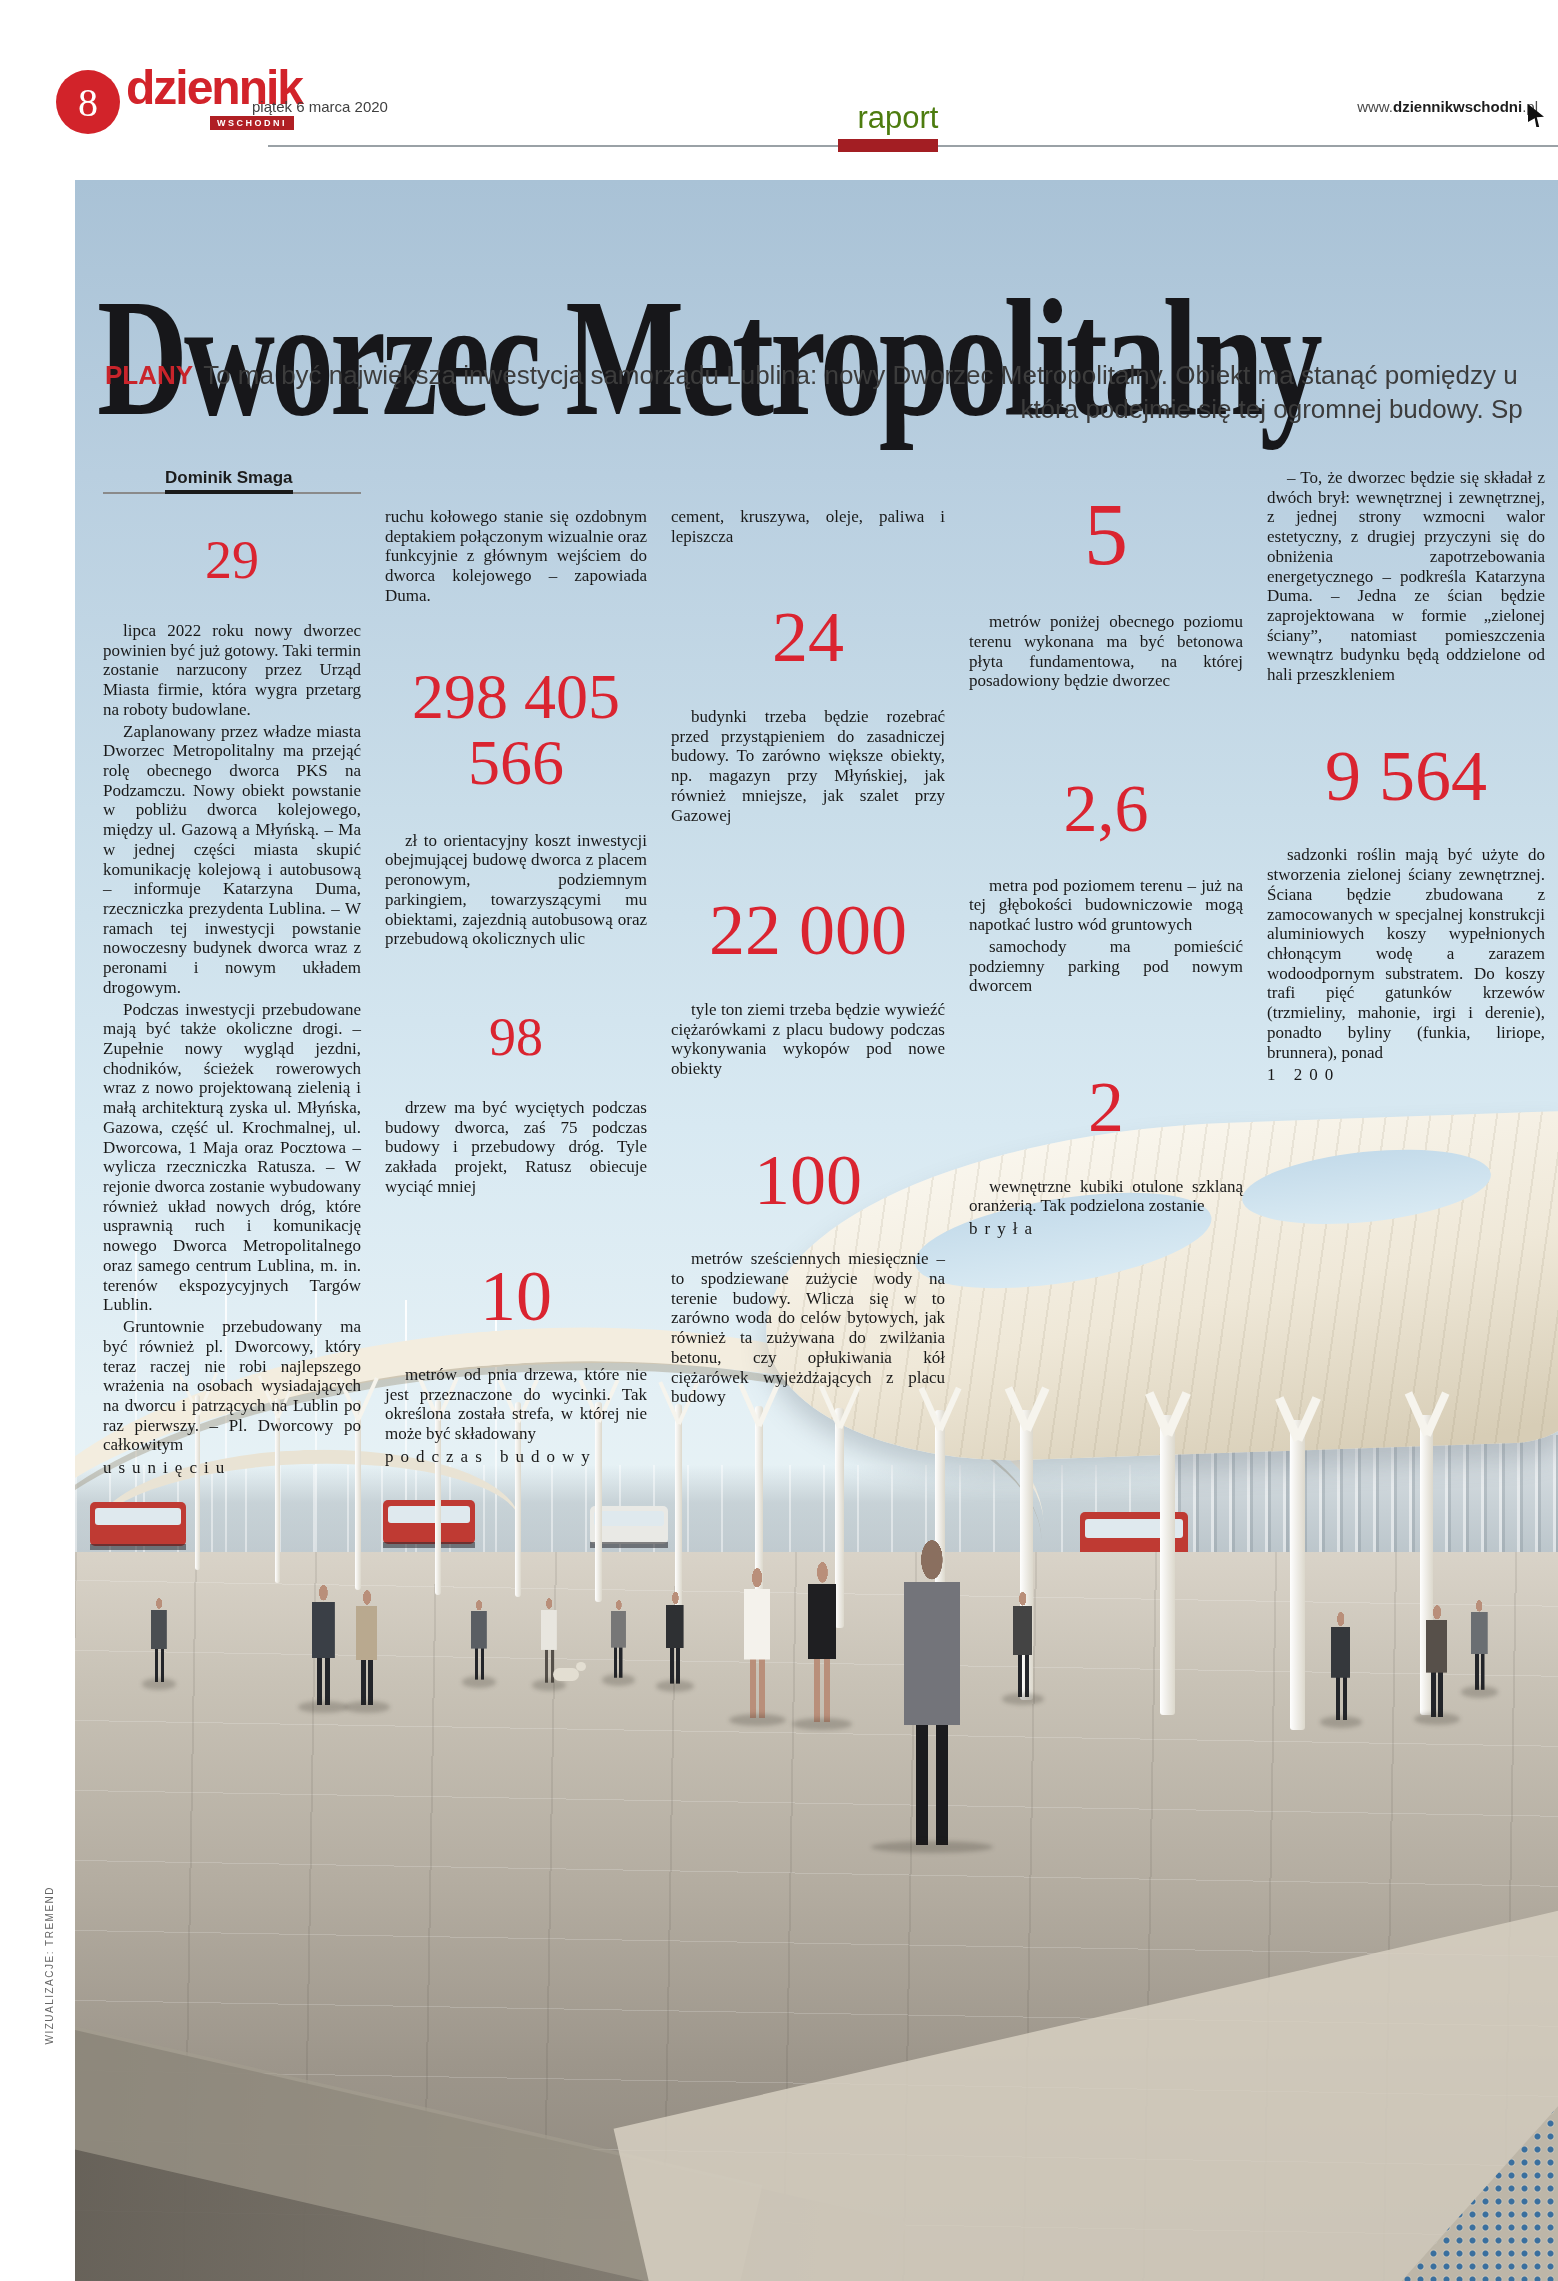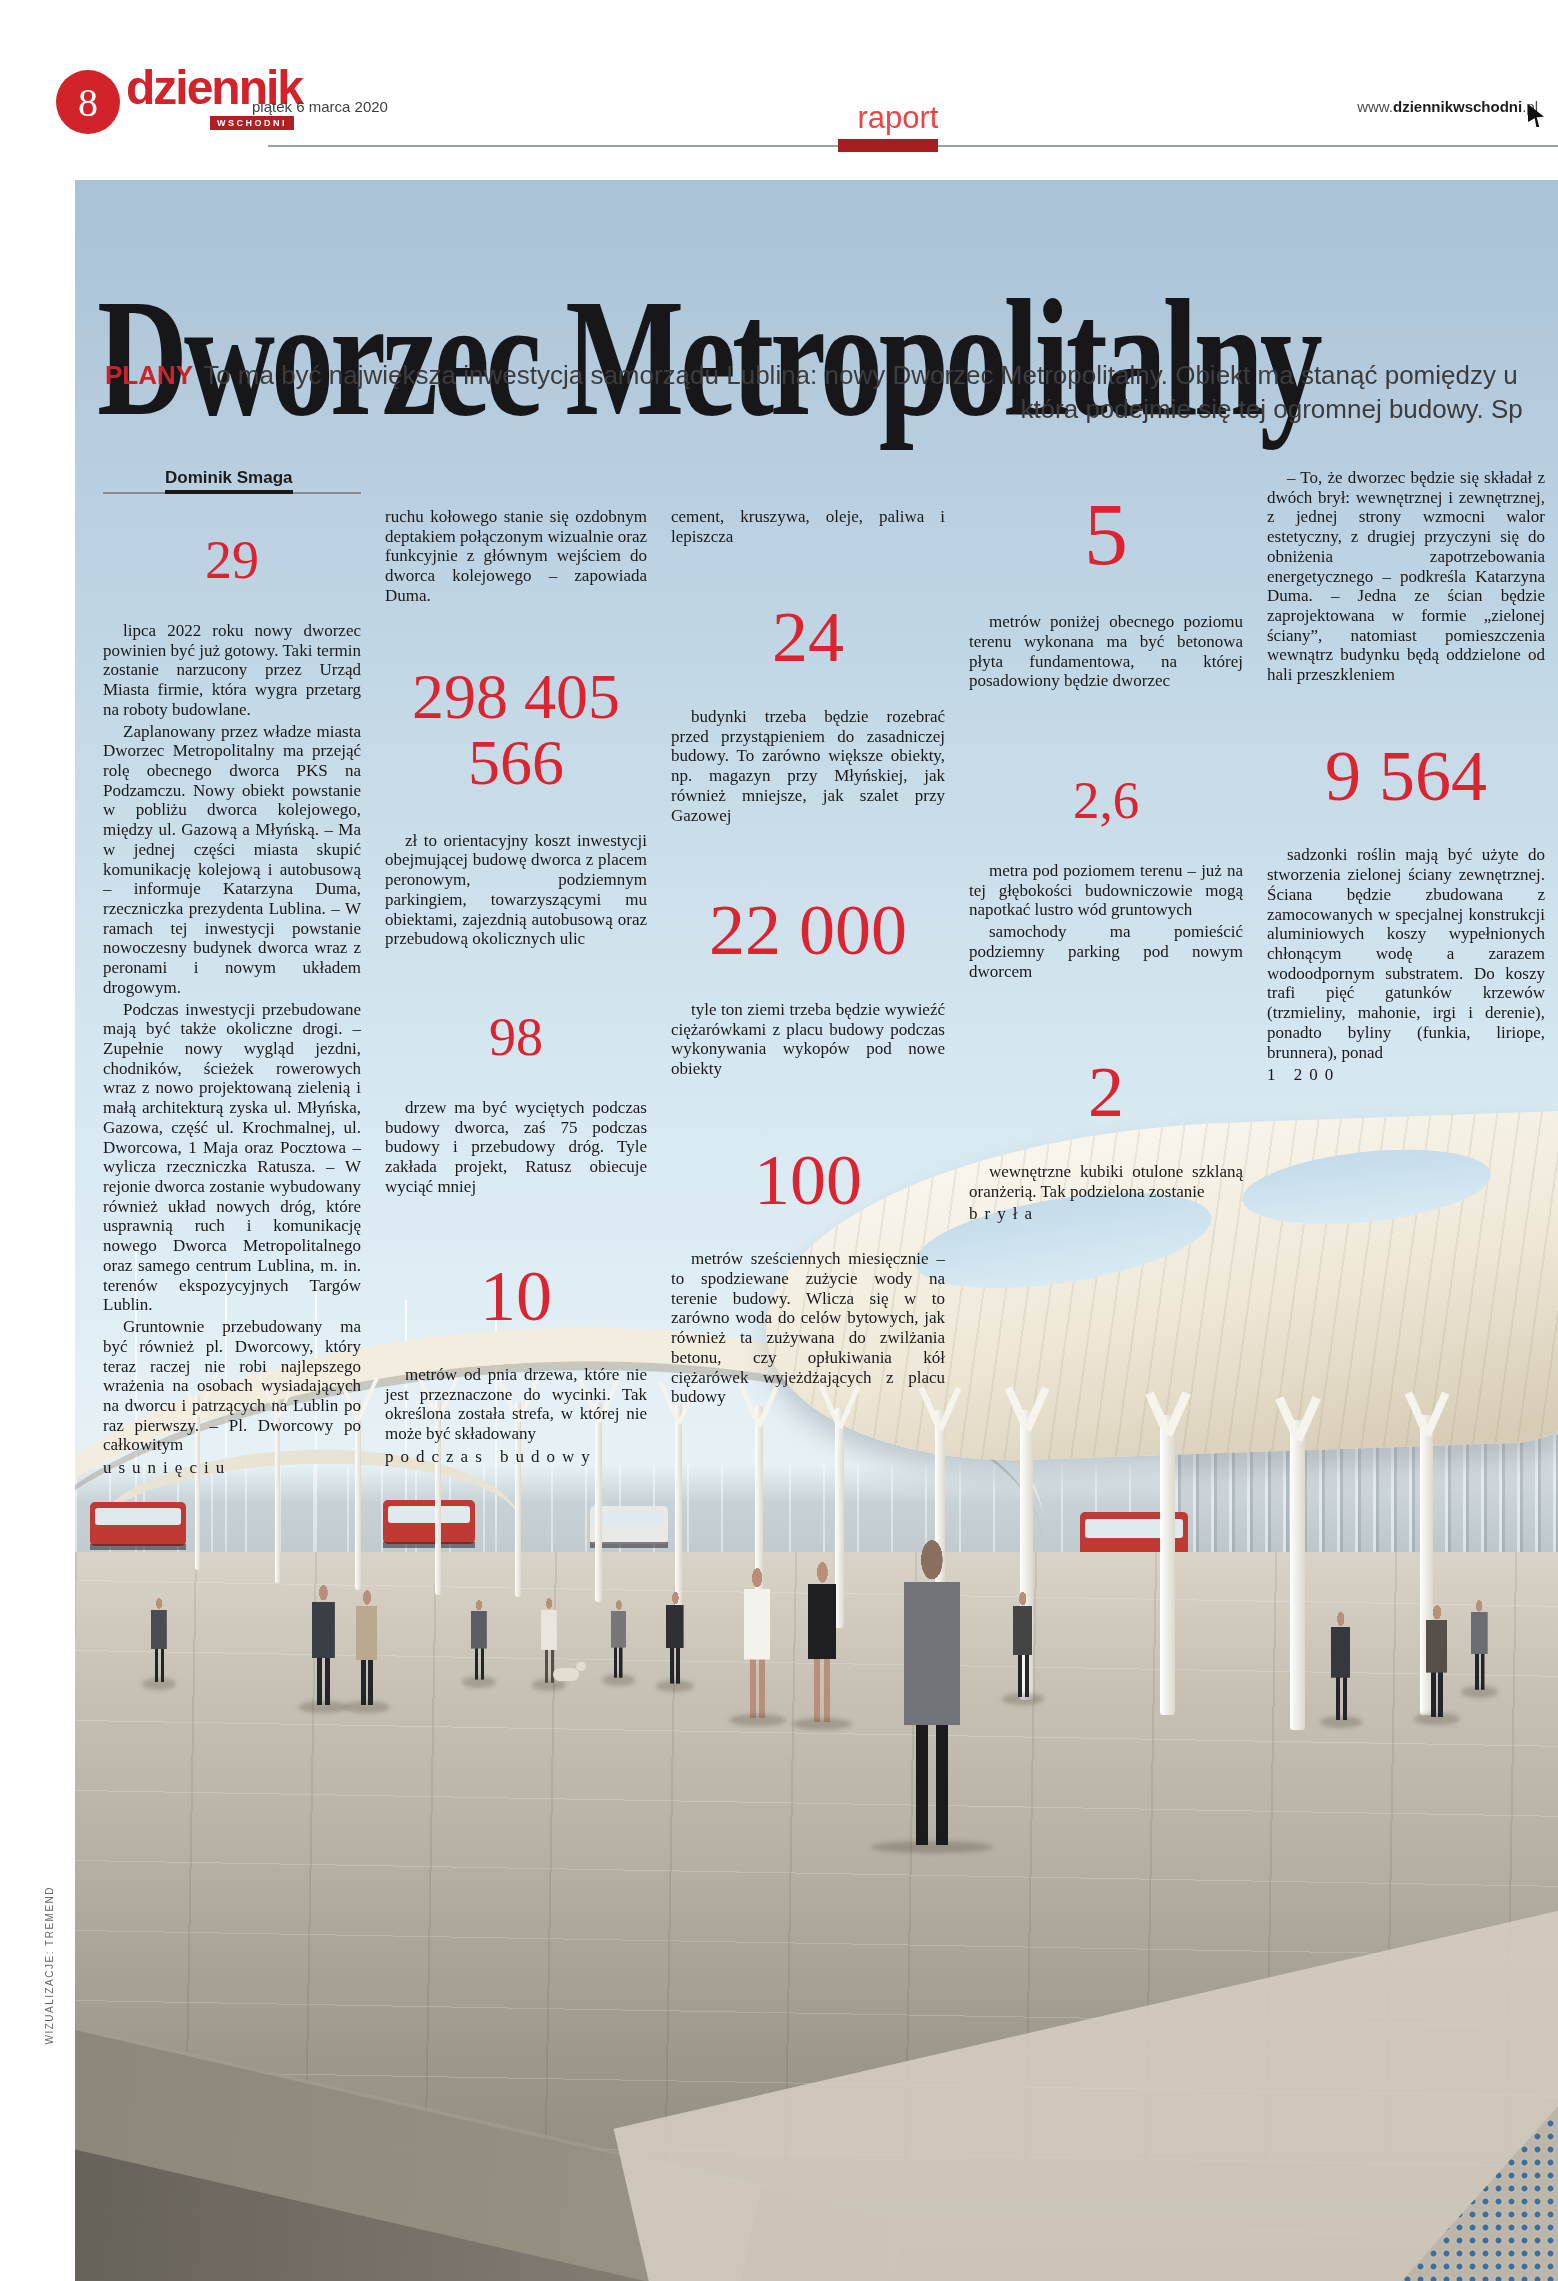--- a/index.html
+++ b/index.html
@@ -8,21 +8,21 @@
   
   .pagenum{position:absolute;left:56px;top:70px;width:64px;height:64px;border-radius:50%;
            background:#d2232a;color:#fff;display:flex;align-items:center;justify-content:center;
            font:400 40px "Liberation Serif",serif;}
   .logo{position:absolute;left:126px;top:64px;font:800 48px/1 "Liberation Sans",sans-serif;
         letter-spacing:-2px;color:#d2232a;}
   .logo-badge{position:absolute;left:210px;top:116px;background:#b01f24;color:#fff;
               font:700 9px "Liberation Sans",sans-serif;letter-spacing:2.5px;padding:2px 7px;}
   .date{position:absolute;left:252px;top:98px;font:15px "Liberation Sans",sans-serif;color:#3f3f3f;}
   .section-label{position:absolute;left:818px;top:102px;width:160px;text-align:center;
-                 font:300 31px/1 "Liberation Sans",sans-serif;color:#ef4444;}
+                 font:300 31px/1 "Liberation Sans",sans-serif;color:#4d7c0f;}
   .section-bar{position:absolute;left:838px;top:139px;width:100px;height:13px;background:#a31e23;z-index:2;}
   .head-rule{position:absolute;left:268px;top:145px;width:1290px;height:0;border-top:2px solid #9aa1a6;}
   .website{position:absolute;right:20px;top:98px;font:15px "Liberation Sans",sans-serif;color:#4a4a4a;}
   .website b{color:#1d1d1d;}
   .cursor{position:absolute;left:1528px;top:104px;width:16px;height:23px;background:#101010;z-index:30;
           clip-path:polygon(0 0,100% 55%,55% 58%,70% 100%,52% 100%,42% 62%,0 78%);}
   
   .art{position:absolute;left:75px;top:180px;width:1483px;height:2101px;overflow:hidden;
        background:linear-gradient(180deg,#a9c2d6 0%,#b9cfe0 14%,#c9dde9 30%,#d8e9f2 45%,#e4f0f5 58%,#e9f3f5 66%);}
   
@@ -38,21 +38,21 @@
   .cols{position:absolute;left:28px;top:288px;z-index:10;display:flex;gap:24px;}
   .col{display:block;}
   .c1{width:258px;}.c2{width:262px;}.c3{width:274px;}.c4{width:274px;}.c5{width:278px;}
   .byline{border-bottom:2px solid #8a8a8a;height:24px;}
   .byline-name{display:inline-block;margin-left:62px;font:700 17px "Liberation Sans",sans-serif;color:#1c1c1c;
                border-bottom:4px solid #1a1a1a;padding-bottom:2px;}
   .body{font:17px/1.16 "Liberation Serif",serif;text-align:justify;color:#191919;margin:0 0 2px 0;}
   .ind{text-indent:20px;}
   .spread{font:17px/1.3 "Liberation Serif",serif;letter-spacing:7px;color:#191919;}
   .stat-num{font:400 72px/0.98 "Liberation Serif",serif;color:#da2430;text-align:center;margin:48px 0 34px;}
-  .n84{font-size:54px;}.n88{font-size:88px;}.n80{font-size:53px;font-family:Liberation Serif, serif;}.n64{font-size:64px;line-height:1.04;}
+  .n84{font-size:54px;}.n88{font-size:88px;}.n80{font-size:68px;font-family:Liberation Serif, serif;}.n64{font-size:64px;line-height:1.04;}
   .m-first{margin-top:39px;}
   
   .scene i,.scene b{display:block;}
   .pole{position:absolute;width:2px;z-index:2;background:linear-gradient(180deg,rgba(255,255,255,.95),rgba(255,255,255,.35));}
   .arc{position:absolute;border:0 solid transparent;border-radius:50%;z-index:3;}
   .arc-main{left:-90px;top:1150px;width:1060px;height:420px;border-top:36px solid #f3eddf;transform:rotate(-4deg);}
   .arc-shade{left:-88px;top:1184px;width:1056px;height:414px;border-top:9px solid rgba(150,138,110,.38);transform:rotate(-4deg);}
   .arc-small{left:16px;top:1270px;width:430px;height:150px;border-top:14px solid #e9e3d4;transform:rotate(-2deg);z-index:2;}
   .canopyR{position:absolute;left:690px;top:945px;width:800px;height:330px;z-index:3;transform:rotate(-2deg);
            background:linear-gradient(170deg,#faf7ef 10%,#efe8d8 55%,#d7cdb6 95%);

